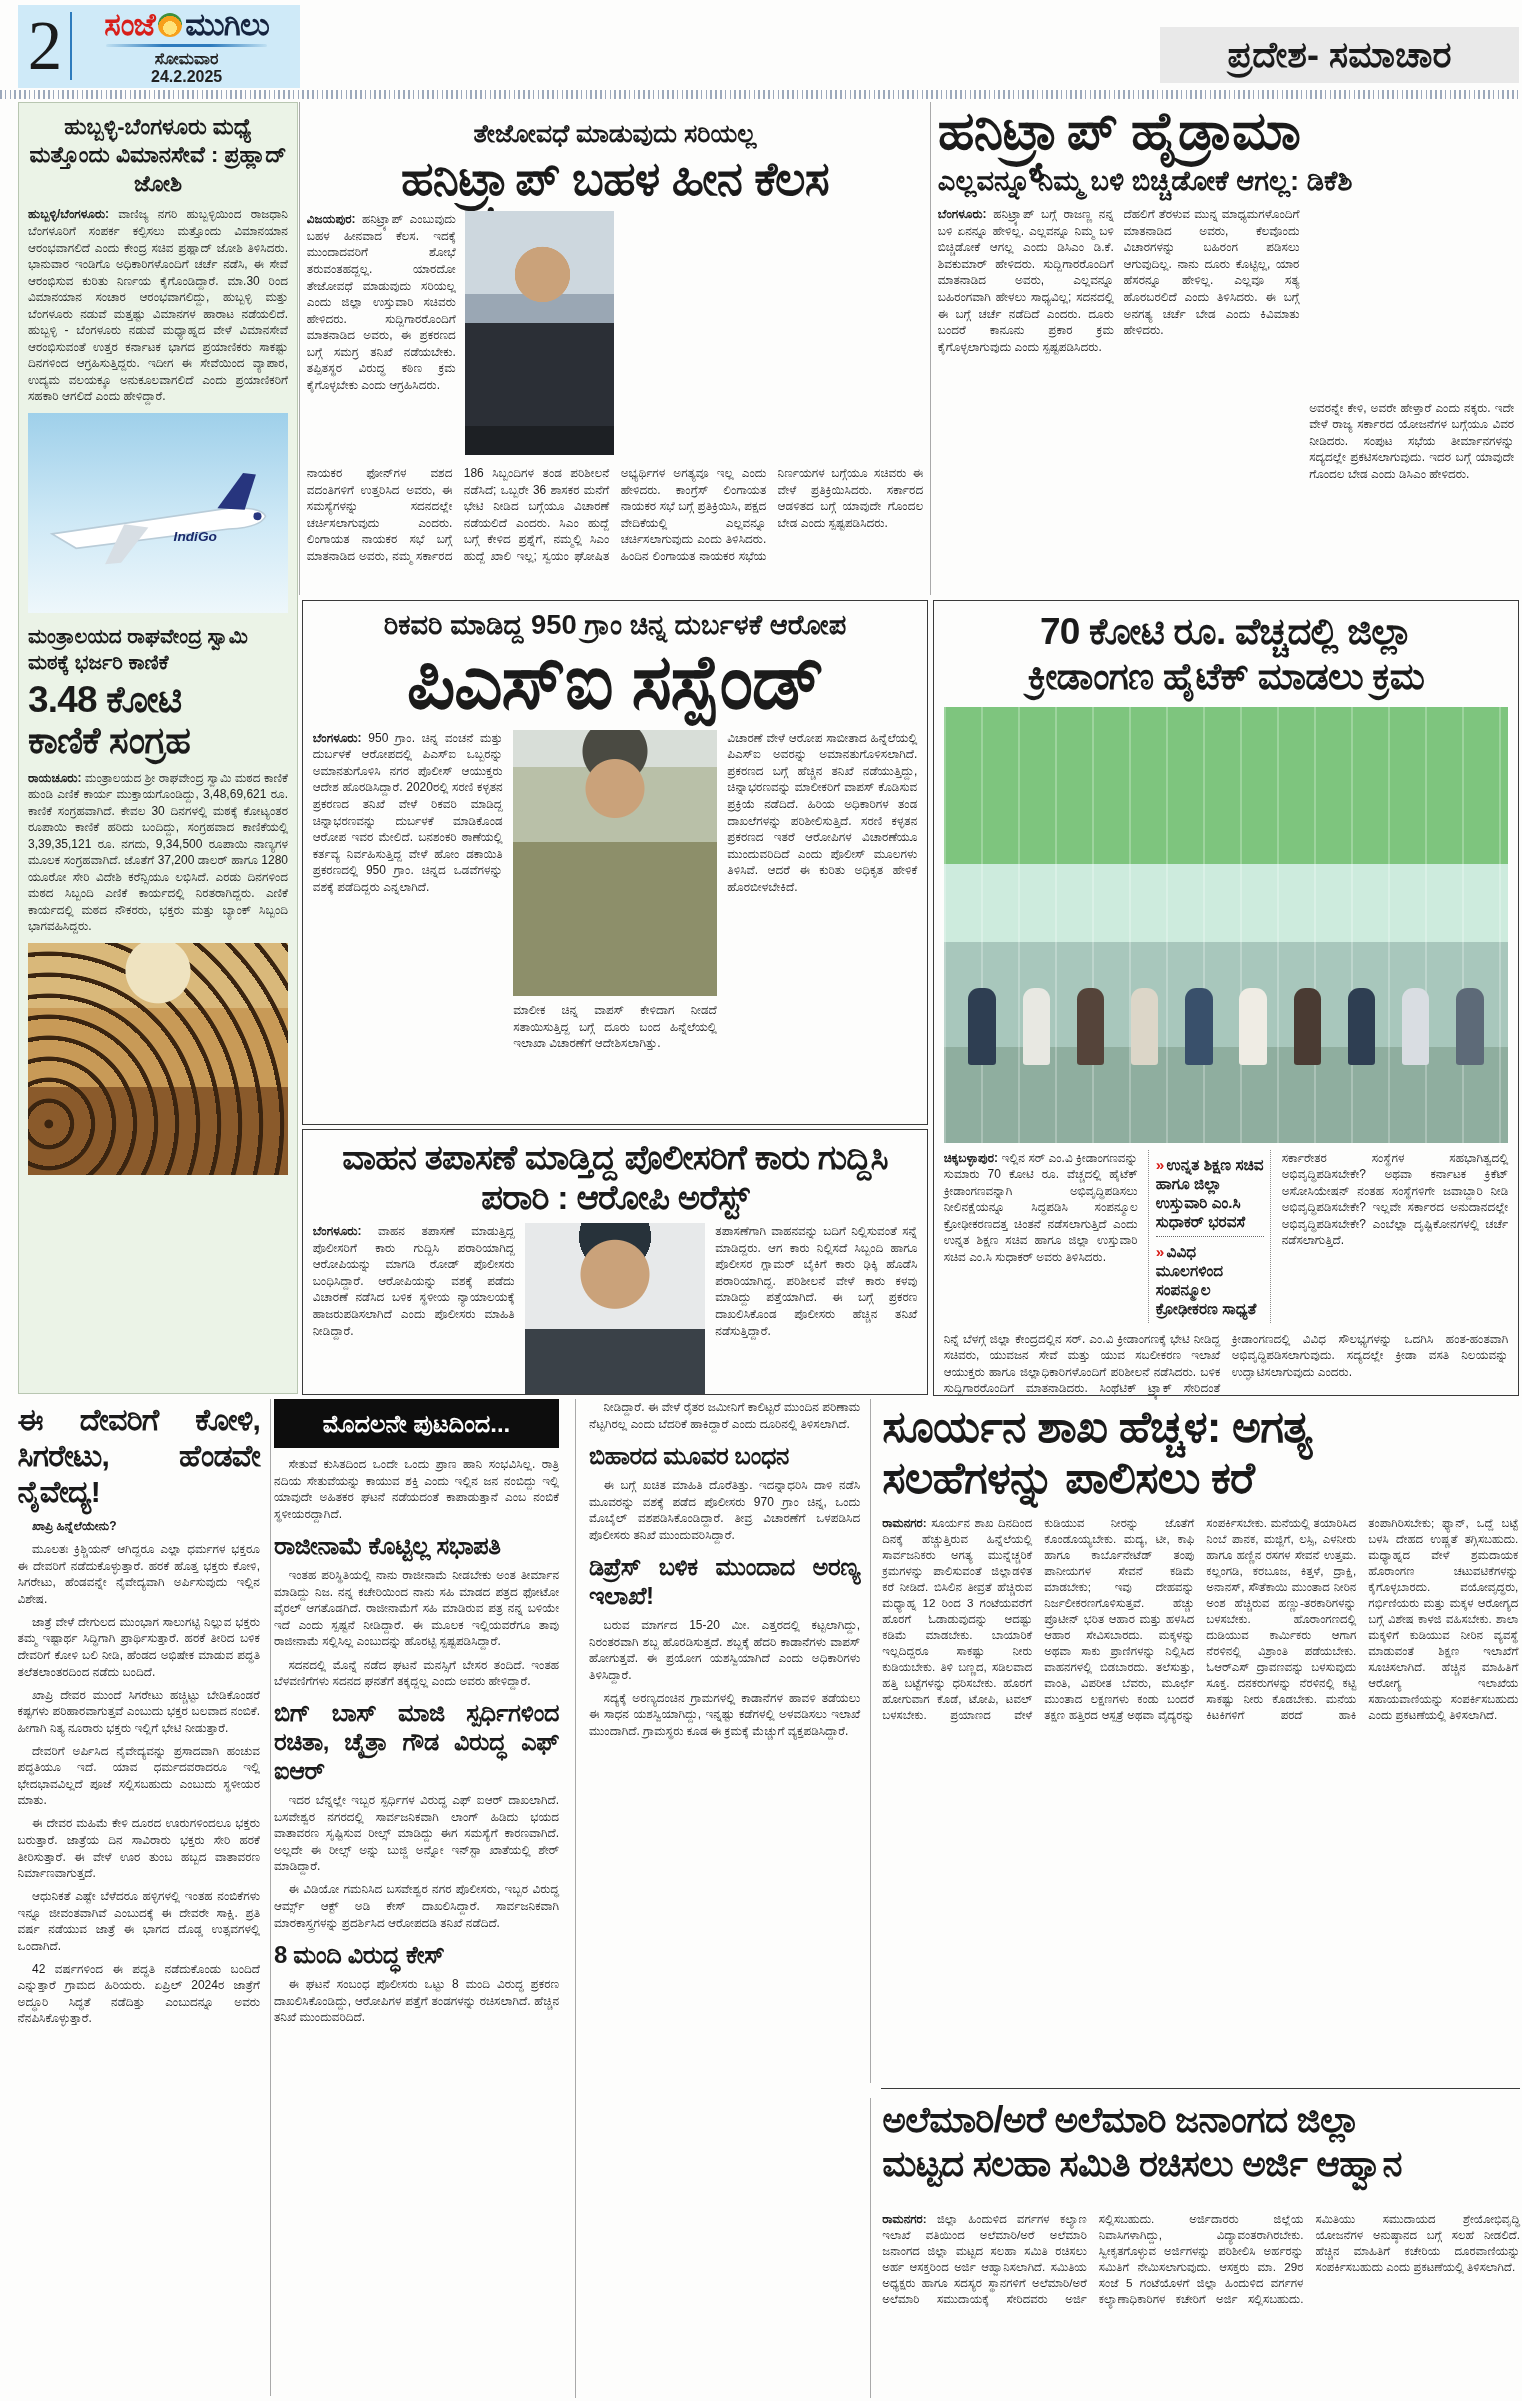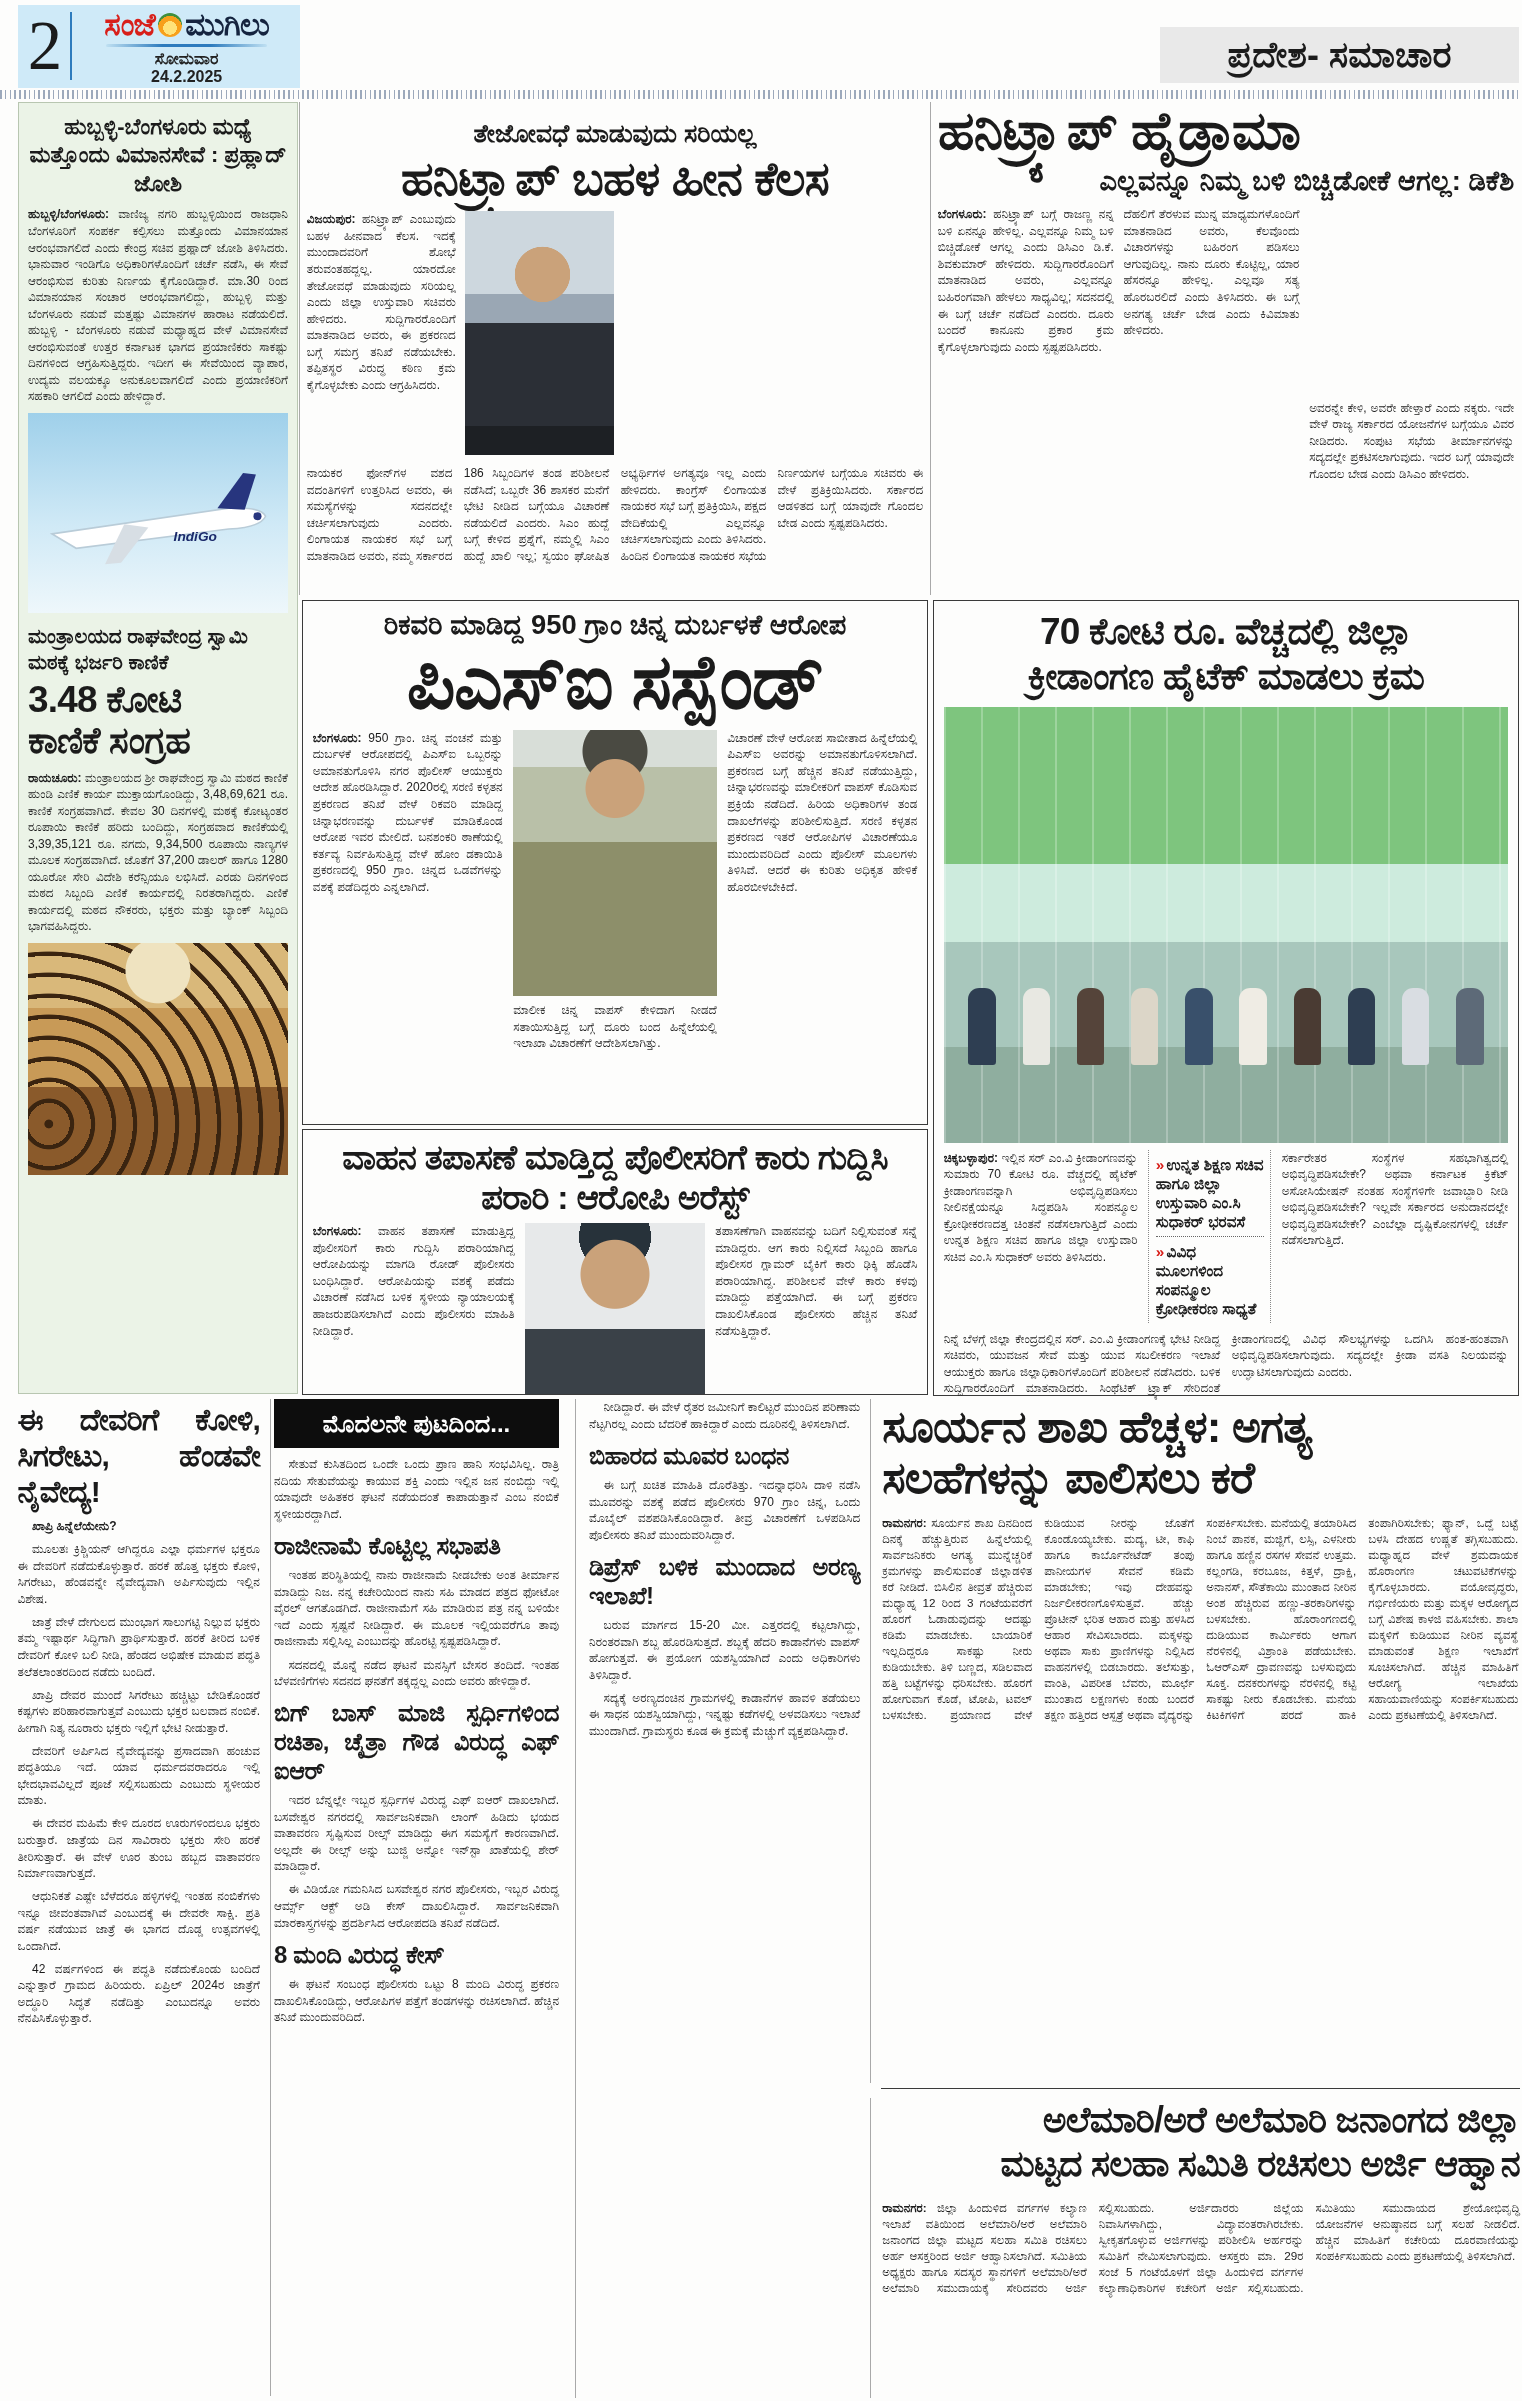--- a/index.html
+++ b/index.html
@@ -55,21 +55,21 @@
   .ht-headline { font-size:47px; font-weight:900; text-align:center; letter-spacing:-0.8px; line-height:1.05; margin:4.8px 0 8px; }
   .ct-grid { display:grid; grid-template-columns:149px 149px 1fr; gap:9.7px; }
   .photo-suit { width:100%; height:244px;
     background:
       radial-gradient(circle at 52% 26%, #caa27a 0 27.4px, transparent 28px),
       linear-gradient(#cdd7de 0 34%, #9aa7b4 34% 46%, #2b2f36 46% 88%, #1d2024 88% 100%); }
   .ct-bottom { margin-top:9.7px; column-count:4; column-gap:11.3px; }
   
   .right-top { left:933px; top:102px; width:586px; height:493px; padding:1.6px 4.8px; }
   .hd-headline { font-size:53px; font-weight:900; text-align:left; letter-spacing:-0.8px; line-height:1; }
-  .hd-deck { font-size:27.4px; font-weight:800; text-align:right; margin:8px 0 9.7px; }
+  .hd-deck { font-size:27.4px; font-weight:800; text-align:left; margin:8px 0 9.7px; }
   .rt-grid { display:grid; grid-template-columns:176px 176px 1fr; gap:9.7px; }
   .photo-dks { width:100%; height:187px;
     background:
       radial-gradient(circle at 30% 45%, #caa27a 0 11.3px, transparent 12px),
       radial-gradient(circle at 62% 40%, #b98e66 0 10.5px, transparent 11.3px),
       linear-gradient(120deg,#2f5d31 0 30%,#6fa05a 45%,#declaf 0),
       linear-gradient(120deg,#38562f,#77a75e 50%,#2f4e28); margin-bottom:6.5px; }
   
   .psi-box { left:302px; top:600px; width:626px; height:525px; border:1.6px solid #3a3a3a; padding:8px 9.7px; }
   .psi-kicker { font-size:27.4px; font-weight:700; text-align:center; }
@@ -117,21 +117,21 @@
     padding:8px 3.2px; margin-bottom:8px; }
   .cont-sub { font-size:24px; font-weight:900; line-height:1.2; letter-spacing:-0.4px; margin:9.7px 0 6.5px; }
   .cont-wrap p { margin-bottom:6.5px; text-indent:14.5px; }
   
   .surya { left:870px; top:1399px; width:650px; height:684px; padding:3.2px 1.6px; border-left:0.8px solid #a9a9a9; padding-left:11.3px; }
   .su-headline { font-size:44px; font-weight:900; line-height:1.15; letter-spacing:-0.8px; margin-bottom:11.3px; }
   .su-body { column-count:4; column-gap:12px; font-size:11.7px; line-height:1.37; text-align:justify; }
   .rt-divider { left:881px; top:2088px; width:639px; height:0; border-top:1.6px solid #3a3a3a; }
   
   .alemari { left:870px; top:2098px; width:650px; height:300px; border-left:0.8px solid #a9a9a9; padding-left:11.3px; }
-  .al-headline { font-size:36px; font-weight:900; text-align:right; line-height:1.22; letter-spacing:-0.8px; margin-bottom:14px; }
+  .al-headline { font-size:36px; font-weight:900; text-align:left; line-height:1.22; letter-spacing:-0.8px; margin-bottom:25px; }
   .al-body { column-count:3; column-gap:12px; font-size:11.7px; line-height:1.37; text-align:justify; }
   
   .indigo-label { position:absolute; left:56%; top:58%; font-size:13.7px; font-weight:800; color:#1b2a6b; font-style:italic; }
 </style>
 </head>
 <body>
 
 <div id="page">
 
   <div class="abs hdr-box">

